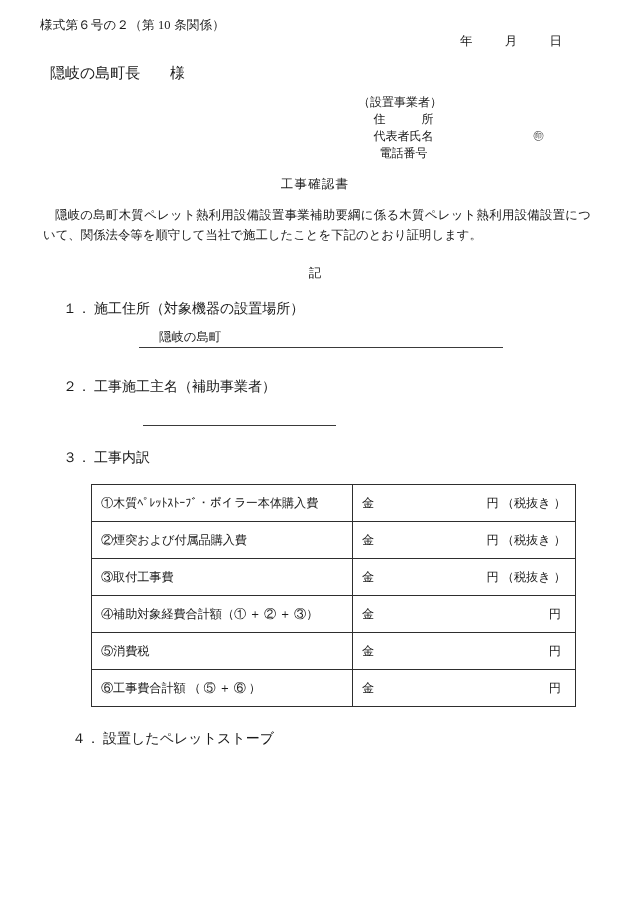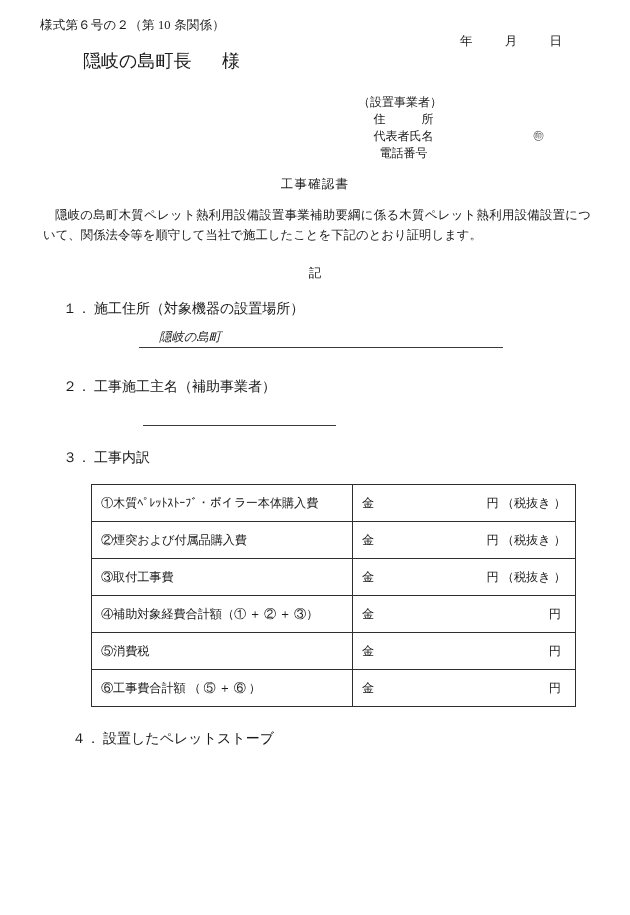--- a/index.html
+++ b/index.html
@@ -37,24 +37,23 @@
     top: 33px;
     font-size: 12.5px;
     white-space: nowrap;
   }
   .date-line span { display: inline-block; }
   .date-line .gap { width: 26px; }
 
   .addressee {
     position: absolute;
     left: 50px;
-    top: 49px;
-    font-size: 18px;
-    white-space: nowrap;
-    margin-left: 33px;
+    top: 64px;
+    font-size: 15px;
+    white-space: nowrap;
   }
   .addressee .sama { margin-left: 26px; }
 
   
   .installer {
     position: absolute;
     left: 358px;
     top: 94px;
     font-size: 12px;
     line-height: 17px;
@@ -107,21 +106,20 @@
     font-size: 14px;
     white-space: nowrap;
   }
   .sec-head .num { margin-right: 3px; }
 
   
   .ul-field {
     position: absolute;
     border-bottom: 1.1px solid #3a3a3a;
     height: 17px;
-    font-style: italic;
   }
   .ul-field .val {
     position: absolute;
     left: 20px;
     bottom: 1px;
     font-size: 12.4px;
     white-space: nowrap;
   }
 
   

